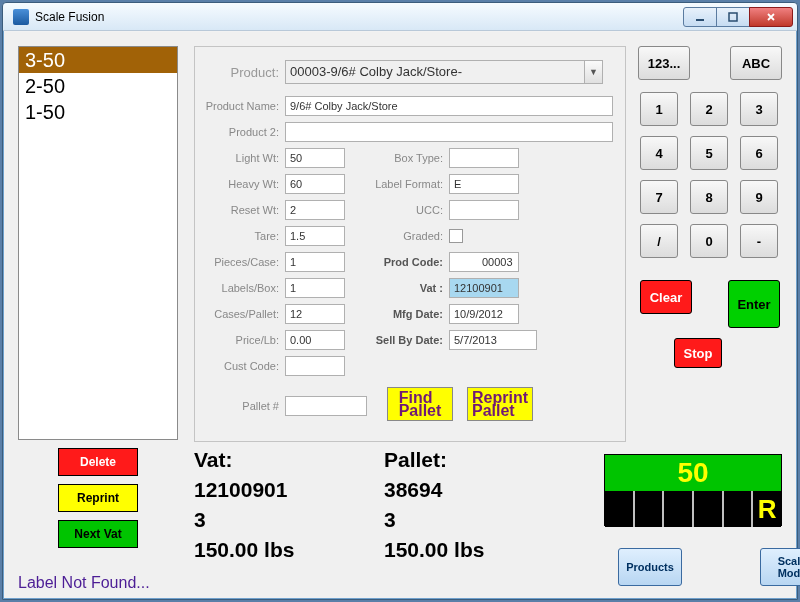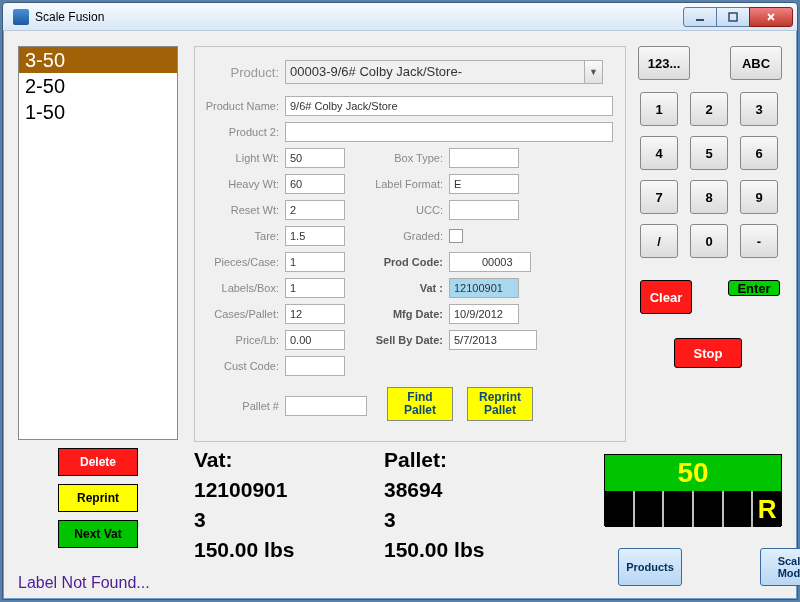--- a/index.html
+++ b/index.html
@@ -53,33 +53,33 @@
          padding:0 4px; color:#333; }
   .inp.ro { background:#f0f0f0; }
   .sel { display:flex; align-items:center; }
   .sel .caret { width:18px; height:20px; border:1px solid #b0b0b0; border-left:none;
                 background:linear-gradient(#fafafa,#e0e0e0); display:flex;
                 align-items:center; justify-content:center; color:#555; font-size:9px;}
   .chk { width:14px; height:14px; border:1px solid #999; background:#fff; }
   .hl  { background:#a8d8f0 !important; }
 
   .ybtn { position:absolute; height:34px; width:66px; background:#ffff00;
-          border:1px solid #888; font-size:12px; font-weight:bold; color:#0c4a6e;
-          display:flex; align-items:center; justify-content:center; text-align:center;
+          border:1px solid #888; font-size:16px; font-weight:bold; color:#701a75;
+          display:flex; align-items:center; justify-content:center; 
           line-height:13px; }
 
   
   .kbtn { position:absolute; width:38px; height:34px; border:1px solid #888;
           background:linear-gradient(#f8f8f8,#dcdcdc); font-size:13px; font-weight:bold;
           display:flex; align-items:center; justify-content:center; color:#000;
           border-radius:3px; }
   .kbtn.wide { width:52px; }
   .kred  { background:#ff1a1a; color:#fff; border-color:#000; width:52px; height:34px;}
-  .kgrn  { background:#00d000; color:#000; border-color:#000; width:52px; height:16px;}
-  .kstop { background:#ff1a1a; color:#fff; border-color:#000; width:68px; height:30px;}
+  .kgrn  { background:#00d000; color:#000; border-color:#000; width:52px; height:48px;}
+  .kstop { background:#ff1a1a; color:#fff; border-color:#000; width:48px; height:30px;}
 
   
   .sumlab { position:absolute; font-size:21px; font-weight:bold; color:#000; }
 
   
   .scale { position:absolute; right:14px; top:422px; width:178px; height:72px;
            border:1px solid #000; }
   .scale-top { height:36px; background:#00c400; color:#ffff00; font-size:28px;
                font-weight:bold; display:flex; align-items:center; justify-content:center;}
   .scale-bot { height:36px; background:#000; display:flex; }
@@ -174,21 +174,21 @@
       <div class="row" style="top:178px;">
         <div class="lab" style="width:90px;">Tare:</div>
         <input class="inp" style="width: 60px;" value="1.5">
         <div class="lab" style="width:104px;">Graded:</div>
         <div class="chk"></div>
       </div>
       <div class="row" style="top:204px;">
         <div class="lab" style="width:90px;">Pieces/Case:</div>
         <input class="inp" style="width: 60px;" value="1">
         <div class="lab labb" style="width:104px;">Prod Code:</div>
-        <input class="inp" style="width: 82px; padding-left: 32px;" value="00003">
+        <input class="inp" style="width: 70px; padding-left: 32px;" value="00003">
       </div>
       <div class="row" style="top:230px;">
         <div class="lab" style="width:90px;">Labels/Box:</div>
         <input class="inp" style="width: 60px;" value="1">
         <div class="lab labb" style="width:104px;">Vat :</div>
         <input class="inp hl" style="width: 70px;" value="12100901">
       </div>
       <div class="row" style="top:256px;">
         <div class="lab" style="width:90px;">Cases/Pallet:</div>
         <input class="inp" style="width: 60px;" value="12">

